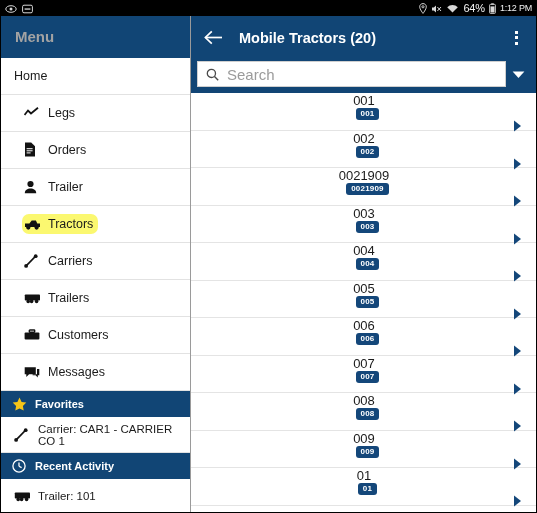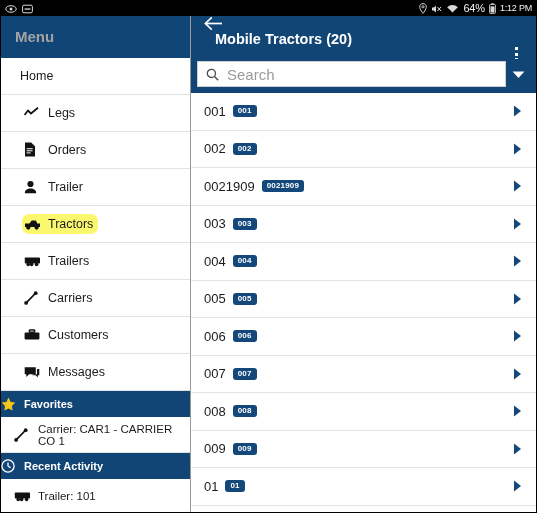--- a/index.html
+++ b/index.html
@@ -86,37 +86,38 @@
     background: #ffffff;
   }
   .nav-item .ic {
     width: 19px;
     min-width: 19px;
     display: flex;
     align-items: center;
     justify-content: flex-start;
     margin-right: 5px;
   }
-  .nav-item.no-icon { padding-left: 19px; }
+  .nav-item.no-icon { padding-left: 13px; }
   .nav-hl {
     background: #fbf870;
     display: inline-flex;
     align-items: center;
     padding: 3px 5px 3px 2px;
     margin-left: -2px;
     border-radius: 7px;
   }
   .nav-hl .ic { margin-right: 5px; }
 
   .section-bar {
     height: 27px;
     background: #114575;
     color: #ffffff;
     display: flex;
     align-items: center;
+    padding-left: 11px;
     font-size: 11px;
     font-weight: bold;
     box-sizing: border-box;
   }
   .section-bar .ic {
     width: 19px;
     min-width: 19px;
     display: flex;
     align-items: center;
     margin-right: 4px;
@@ -145,24 +146,23 @@
     display: flex;
     flex-direction: column;
     background: #ffffff;
     overflow: hidden;
     box-sizing: border-box;
   }
   .appbar {
     background: #114575;
     height: 43px;
     display: flex;
-    align-items: flex-start;
+    align-items: center;
     padding: 0 9px 0 10px;
     box-sizing: border-box;
-    flex-direction: column;
   }
   .back-btn {
     width: 24px;
     height: 24px;
     display: flex;
     align-items: center;
     justify-content: center;
     cursor: pointer;
   }
   .appbar-title {
@@ -234,20 +234,21 @@
     background: #ffffff;
   }
   .row {
     height: 37.5px;
     display: flex;
     align-items: center;
     padding: 0 12px 0 13px;
     border-bottom: 1px solid #e4e4e4;
     box-sizing: border-box;
     background: #ffffff;
+    flex-direction: column;
   }
   .row-label {
     font-size: 13px;
     color: #1b1b1b;
   }
   .badge {
     margin-left: 7px;
     background: #14477a;
     color: #ffffff;
     font-size: 8px;
@@ -357,39 +358,39 @@
               <circle cx="4.3" cy="9.6" r="2.1" fill="#121212"></circle>
               <circle cx="12.6" cy="9.6" r="2.1" fill="#121212"></circle>
             </svg>
           </span>
           <span>Tractors</span>
         </span>
       </div>
 
       <div class="nav-item">
         <span class="ic">
+          <svg width="14" height="14" viewBox="0 0 14 14">
+            <line x1="2.4" y1="11.6" x2="11.4" y2="2.4" stroke="#121212" stroke-width="1.6"></line>
+            <circle cx="2.1" cy="11.9" r="1.9" fill="#121212"></circle>
+            <circle cx="11.7" cy="2.2" r="1.9" fill="#121212"></circle>
+          </svg>
+        </span>
+        <span>Carriers</span>
+      </div>
+
+      <div class="nav-item">
+        <span class="ic">
           <svg width="17" height="12" viewBox="0 0 17 12">
             <rect x="0.8" y="2.4" width="15.2" height="6.1" rx="0.8" fill="#121212"></rect>
             <circle cx="4.2" cy="9.4" r="1.8" fill="#121212"></circle>
             <circle cx="7.6" cy="9.4" r="1.8" fill="#121212"></circle>
             <circle cx="12.6" cy="9.4" r="1.8" fill="#121212"></circle>
           </svg>
         </span>
         <span>Trailers</span>
-      </div>
-
-      <div class="nav-item">
-        <span class="ic">
-          <svg width="14" height="14" viewBox="0 0 14 14">
-            <line x1="2.4" y1="11.6" x2="11.4" y2="2.4" stroke="#121212" stroke-width="1.6"></line>
-            <circle cx="2.1" cy="11.9" r="1.9" fill="#121212"></circle>
-            <circle cx="11.7" cy="2.2" r="1.9" fill="#121212"></circle>
-          </svg>
-        </span>
-        <span>Carriers</span>
       </div>
 
       <div class="nav-item">
         <span class="ic">
           <svg width="16" height="12" viewBox="0 0 16 12">
             <rect x="5.3" y="1" width="5.4" height="2.2" rx="0.6" fill="none" stroke="#121212" stroke-width="1.4"></rect>
             <rect x="0.6" y="3.4" width="14.8" height="7.2" rx="1" fill="#121212"></rect>
           </svg>
         </span>
         <span>Customers</span>

